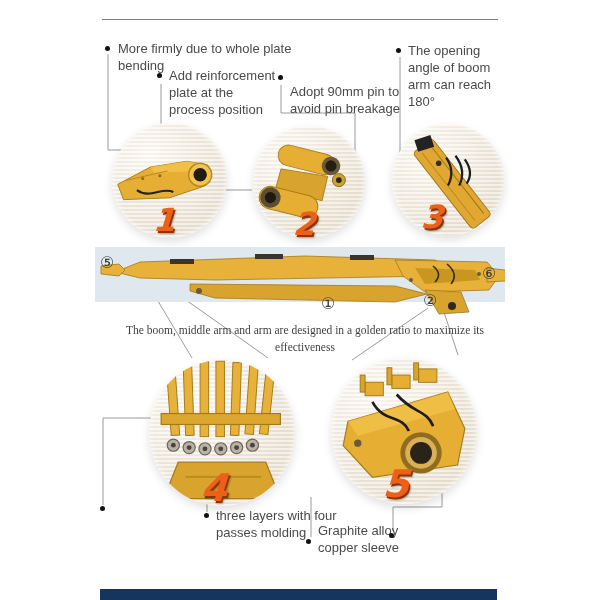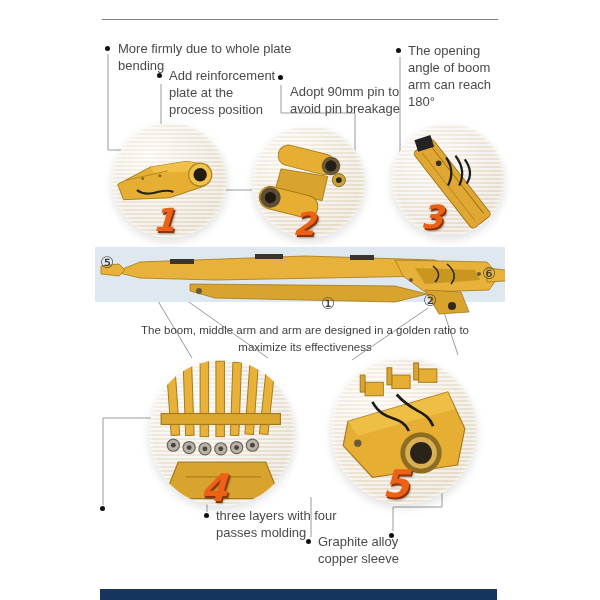--- a/index.html
+++ b/index.html
@@ -24,21 +24,21 @@
     transform:skewX(-6deg); }
   .num-sm { font-size:32px; }
   .num-lg { font-size:38px; }
 
   .band { position:absolute; left:95px; top:247px; width:410px; height:55px; background:#dfe7ef; }
   .diagram-svg { position:absolute; left:95px; top:246px; width:410px; height:72px; }
 
   .marker { position:absolute; font-size:16px; color:#3a3a3a; font-family:"DejaVu Sans", sans-serif; }
 
   .caption { position:absolute; left:120px; top:322px; width:370px; text-align:center;
-    font-size:11.5px; color:#3f3f3f; line-height:17px; }
+    font-size:11.5px; color:#3f3f3f; line-height:17px;font-family:Liberation Serif, serif; }
 
   .footer-bar { position:absolute; left:100px; top:589px; width:397px; height:11px; background:#16355e; }
 
   .lines-layer { position:absolute; left:0; top:0; width:600px; height:600px; pointer-events:none; }
 </style>
 </head>
 <body>
 
 <div class="page">
 
@@ -205,18 +205,18 @@
     </svg>
   </div>
   <div class="detail-number num-lg" style="left:386px;top:462px">5</div>
 
   <span class="bullet" style="left:100px;top:506px"></span>
 
   <span class="bullet" style="left:204px;top:513px"></span>
   <div class="callout-text" style="left:216px;top:507px;width:138px">three layers with four passes molding</div>
 
   <span class="bullet" style="left:306px;top:539px"></span>
-  <div class="callout-text" style="left:318px;top:533px;width:112px">Graphite alloy copper sleeve</div>
+  <div class="callout-text" style="left:318px;top:522px;width:112px">Graphite alloy copper sleeve</div>
 
   <span class="bullet" style="left:389px;top:533px"></span>
 
   <div class="footer-bar"></div>
 </div>
 
 </body></html>

